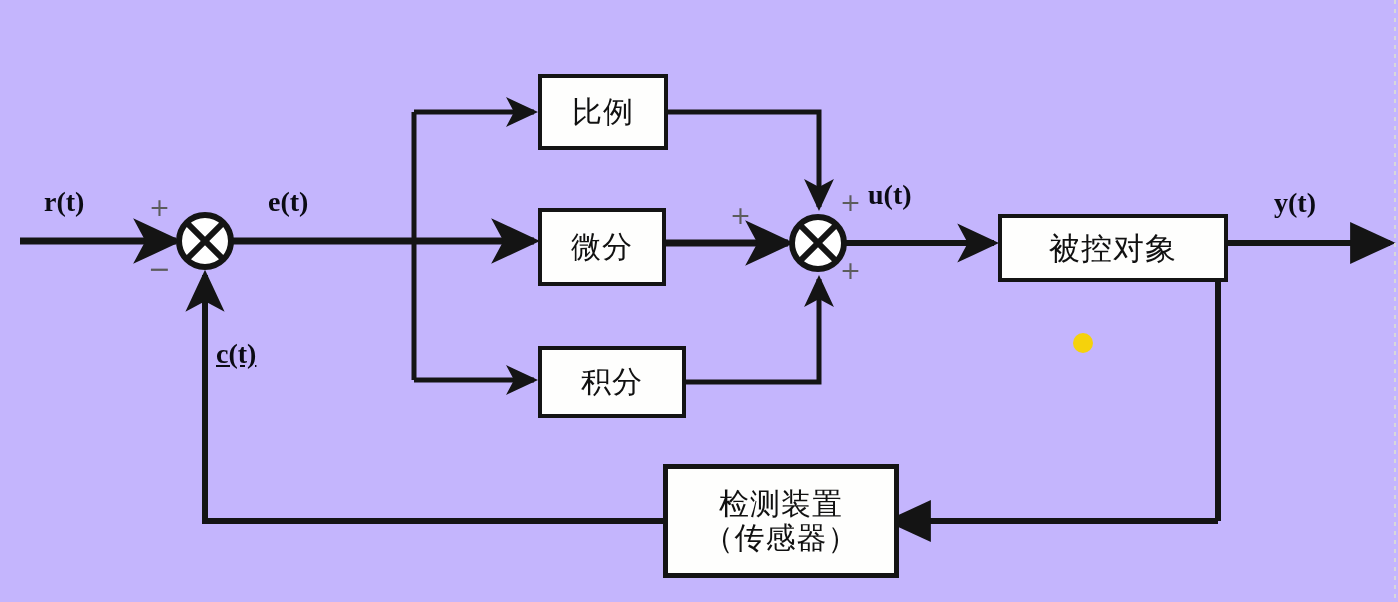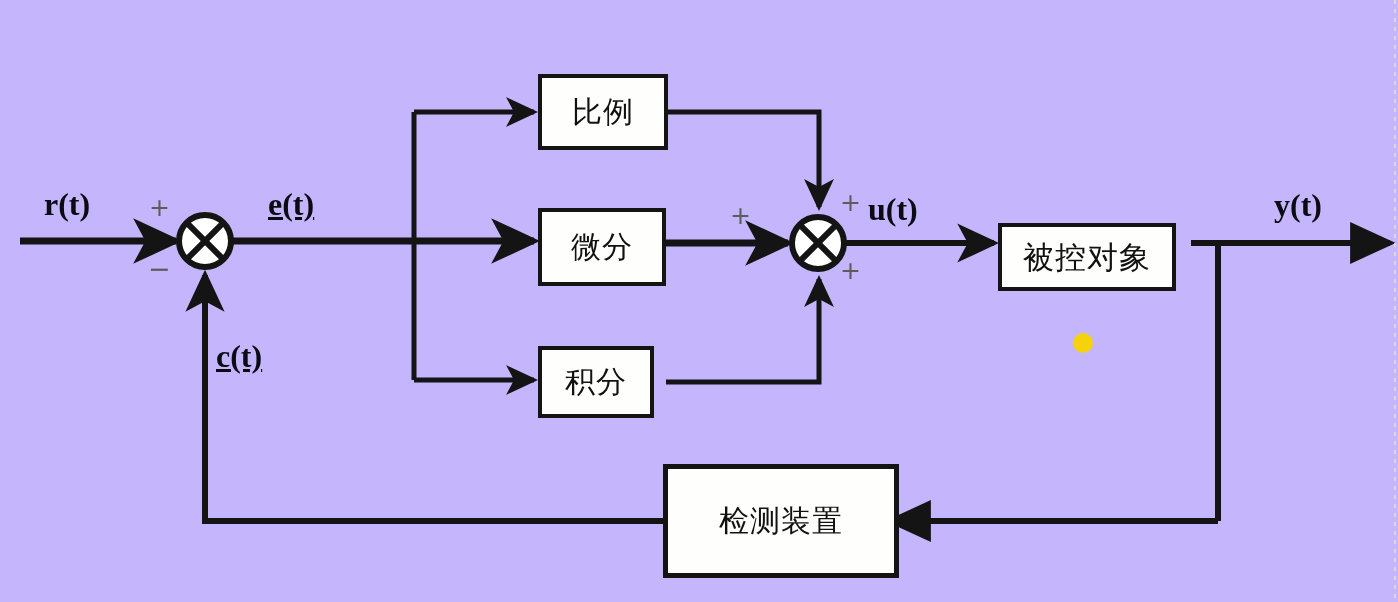--- a/index.html
+++ b/index.html
@@ -52,37 +52,37 @@
     font-size: 31px;
     font-weight: 500;
   }
   .block-sensor {
     font-size: 30px;
     font-weight: 500;
     border-width: 5px;
   }
   #block-proportional { left: 538px; top: 74px;  width: 130px; height: 76px; }
   #block-derivative   { left: 538px; top: 208px; width: 128px; height: 78px; }
-  #block-integral     { left: 538px; top: 346px; width: 116px; height: 72px; }
-  #block-plant        { left: 998px; top: 223px; width: 178px; height: 68px; }
+  #block-integral     { left: 538px; top: 346px; width: 148px; height: 72px; }
+  #block-plant        { left: 998px; top: 214px; width: 230px; height: 68px; }
   #block-sensor       { left: 663px; top: 464px; width: 236px; height: 114px; }
 
   
   .sig-label {
     position: absolute;
     font-family: "Liberation Serif", "DejaVu Serif", serif;
     font-weight: bold;
-    font-size: 32px;
+    font-size: 28px;
     color: #0b0b14;
     white-space: nowrap;
     z-index: 5;
   }
   #label-rt { left: 44px;   top: 186px; }
-  #label-et { left: 268px;  top: 186px; text-decoration: underline; }
-  #label-ut { left: 868px;  top: 191px; }
+  #label-et { left: 268px;  top: 186px; }
+  #label-ut { left: 868px;  top: 179px; }
   #label-yt { left: 1274px; top: 187px; text-align: center; }
   #label-ct { left: 216px;  top: 338px; text-decoration: underline; }
 
   
   .sign {
     position: absolute;
     font-family: "DejaVu Sans", "Liberation Sans", sans-serif;
     font-size: 25px;
     color: #5c5c5c;
     font-weight: 400;
@@ -184,20 +184,21 @@
   <div class="block block-pid" id="block-integral">
     <span class="blk-line">积分</span>
   </div>
 
   <div class="block block-plant" id="block-plant">
     <span class="blk-line">被控对象</span>
   </div>
 
   <div class="block block-sensor" id="block-sensor">
     <span class="blk-line">检测装置</span>
+    <span class="blk-line">（传感器）</span>
   </div>
 
   <div class="sig-label" id="label-rt">r(t)</div>
   <div class="sig-label" id="label-et">e(t)</div>
   <div class="sig-label" id="label-ut">u(t)</div>
   <div class="sig-label" id="label-yt">y(t)</div>
   <div class="sig-label" id="label-ct">c(t)</div>
 
   <div class="sign" id="sign-ref-plus">+</div>
   <div class="sign" id="sign-fb-minus">−</div>

